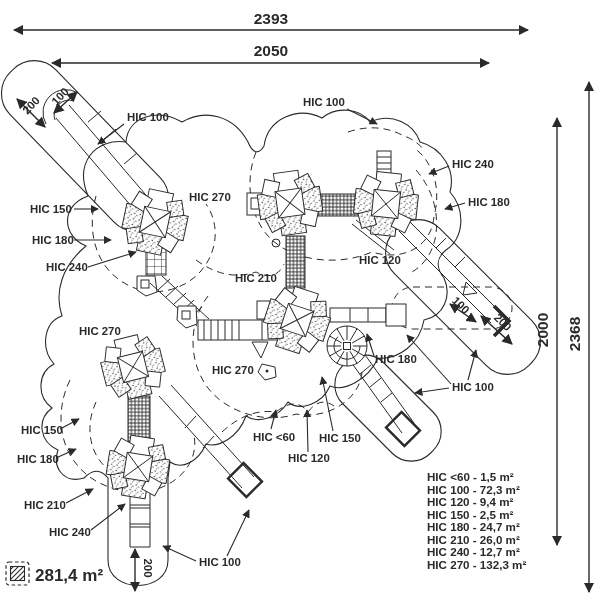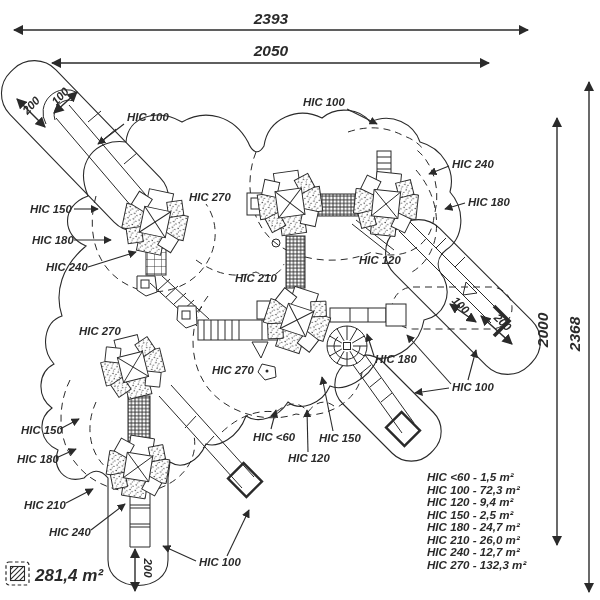--- a/index.html
+++ b/index.html
@@ -1,17 +1,17 @@
 <!DOCTYPE html>
 <html><head>
 <meta charset="utf-8">
 <style>
   html,body{margin:0;padding:0;background:#ffffff;}
   .stage{position:relative;width:600px;height:600px;background:#fff;overflow:hidden;
-         font-family:"Liberation Sans", sans-serif;font-style:italic;}
+         font-family:"Liberation Sans", sans-serif;}
   svg text{font-family:"Liberation Sans", sans-serif;fill:#2a2a2a;font-weight:600;}
   .lbl{font-size:11.4px;}
   .dim-big{font-size:15.5px;}
   .dim-sm{font-size:11.4px;}
   .legend-t{font-size:11.6px;}
   .area-t{font-size:17px;}
 </style>
 </head>
 <body>
 

